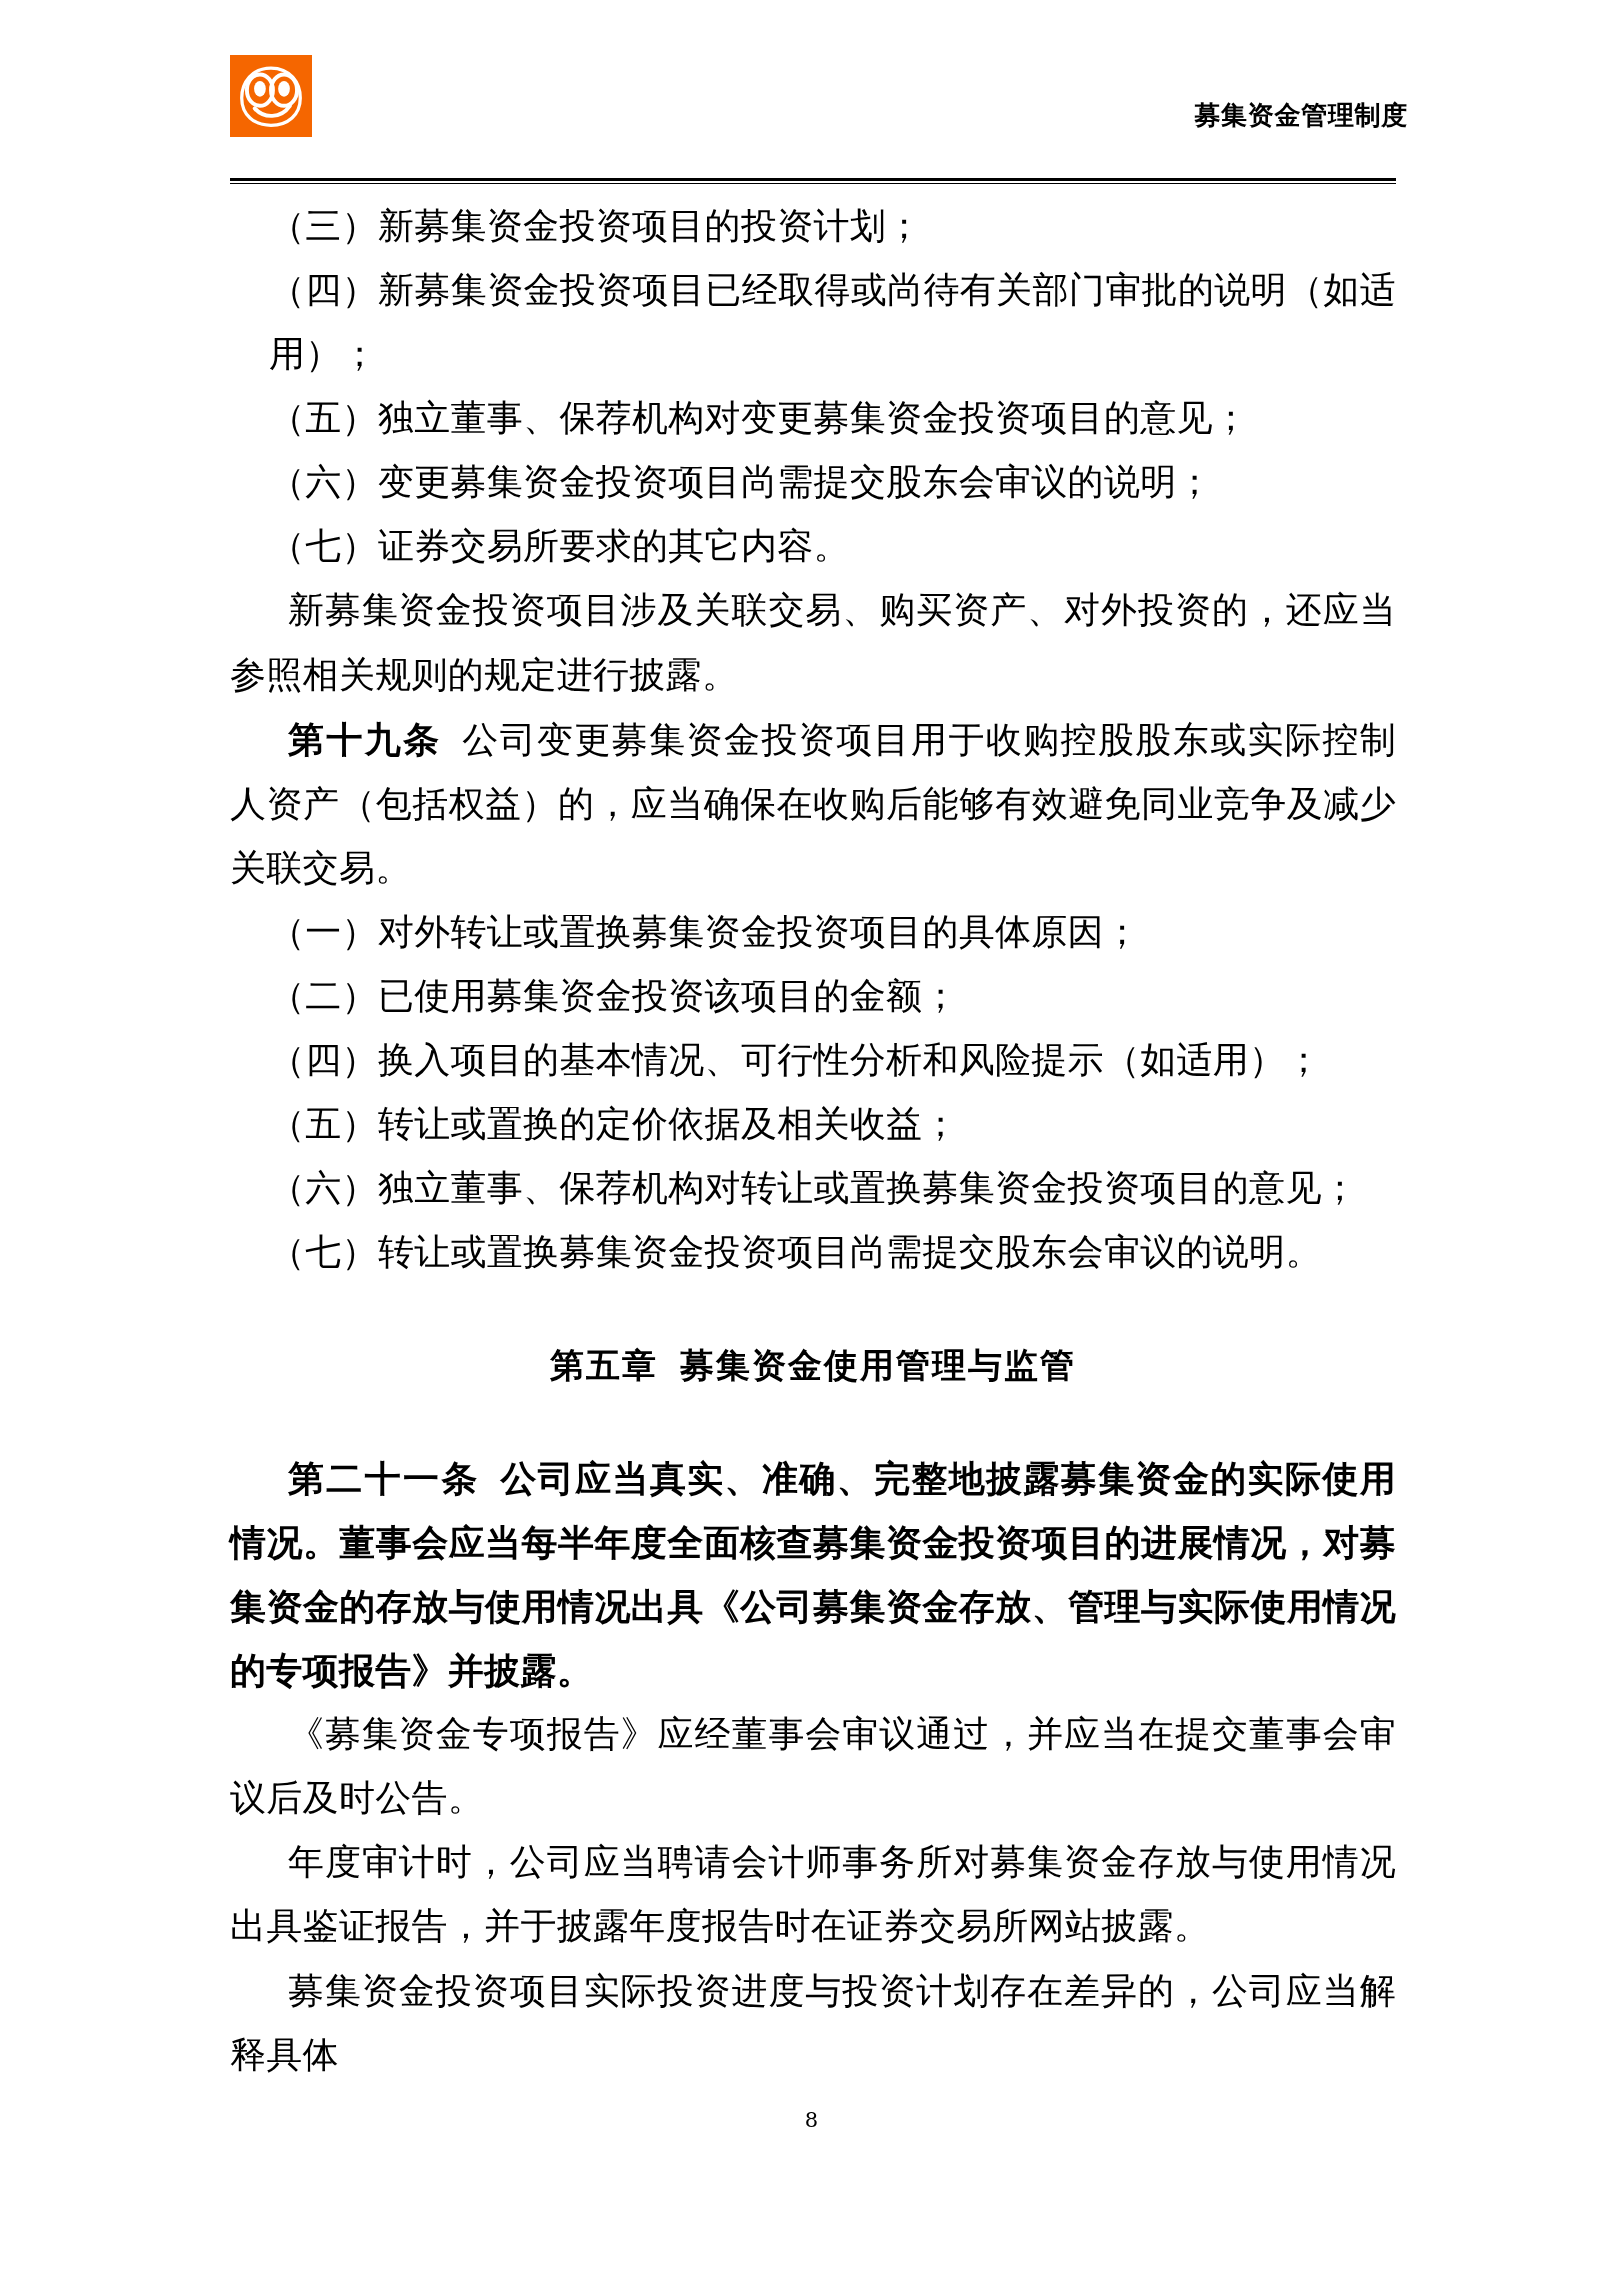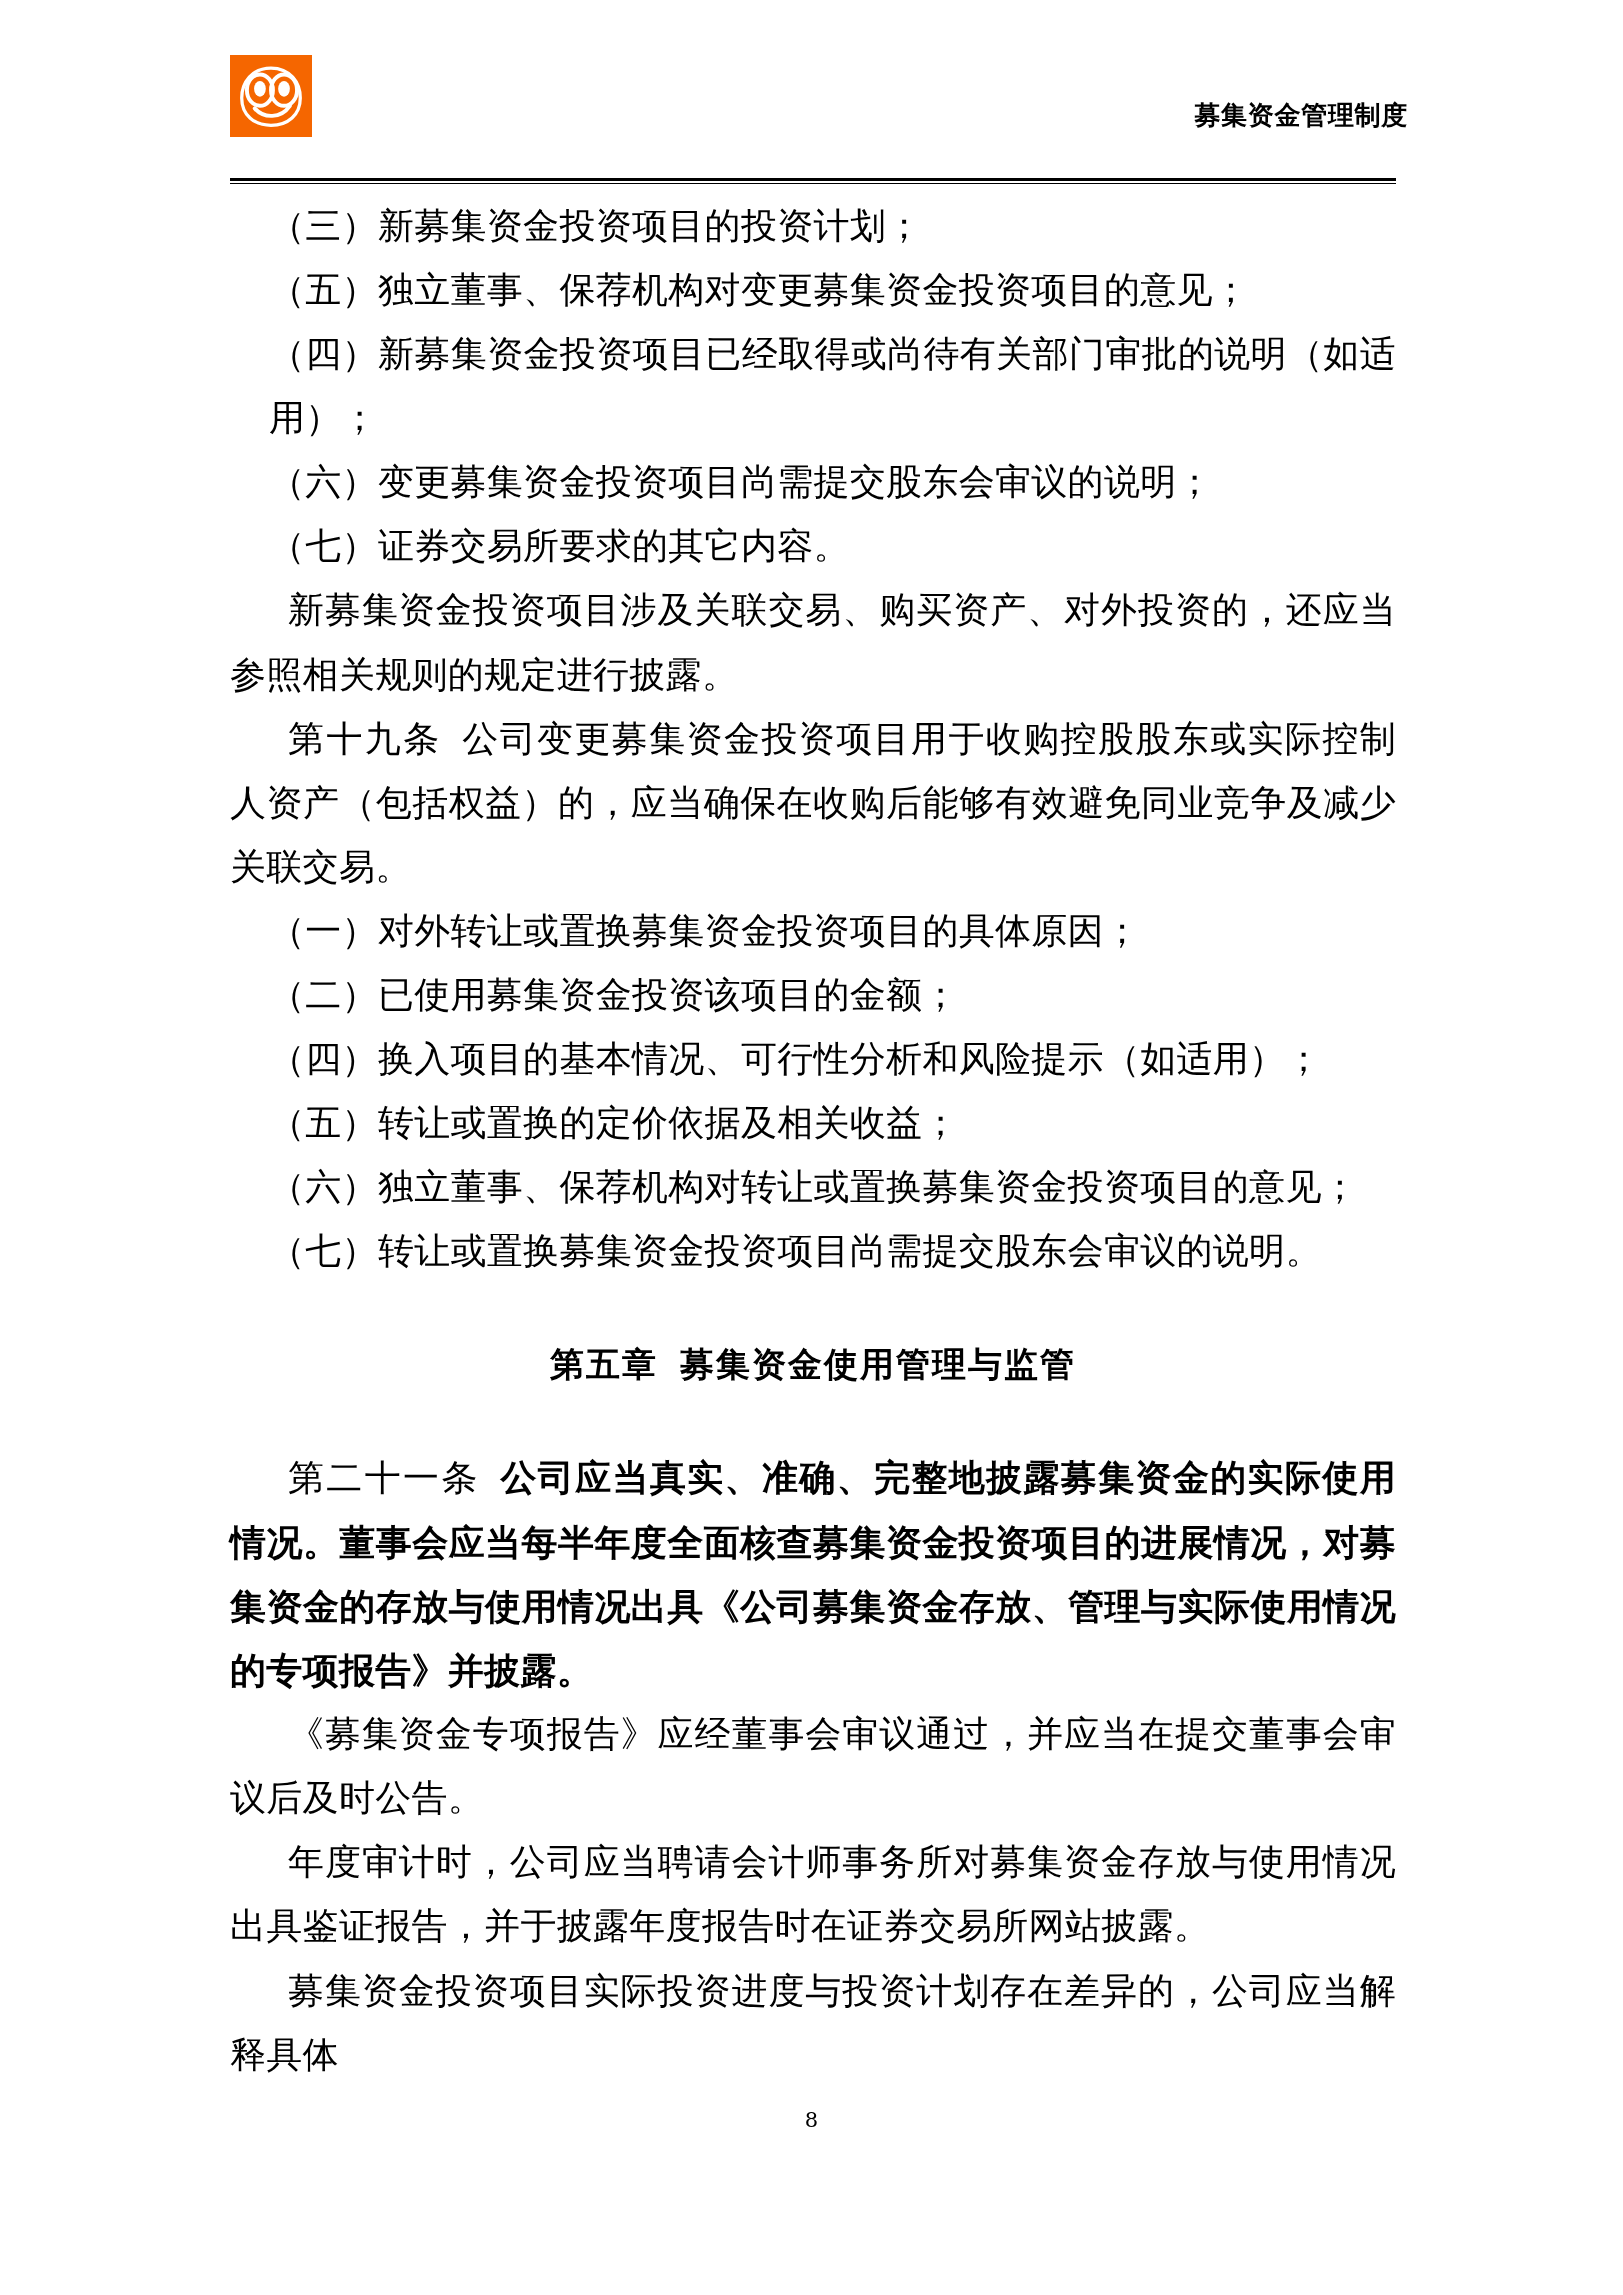--- a/index.html
+++ b/index.html
@@ -89,21 +89,21 @@
     text-align: justify;
     text-justify: inter-ideograph;
     margin: 0 0 0 0;
     letter-spacing: 0.3px;
   }
   .para.indent { text-indent: 58px; }
   .para.hang   { padding-left: 39px; text-indent: 0; }
 
   .para.heavy { font-weight: 600; }
 
-  .bold-run { font-weight: normal; letter-spacing: 1.3px; }
+  .bold-run { font-weight: bold; letter-spacing: 1.3px; }
   .gap-run { display: inline-block; width: 19.6px; }
 
   
   .chapter {
     font-family: "DejaVu Sans", "Liberation Sans", sans-serif;
     font-weight: bold;
     font-size: 34px;
     text-align: center;
     letter-spacing: 2px;
     margin: 58px 0 56px 0;
@@ -145,22 +145,22 @@
   </div>
 
   <div class="header-rule">
     <div class="thick"></div>
     <div class="thin"></div>
   </div>
 
   <div class="content">
 
     <p class="para hang">（三）新募集资金投资项目的投资计划；</p>
+    <p class="para hang">（四）新募集资金投资项目已经取得或尚待有关部门审批的说明（如适用）；</p>
     <p class="para hang">（五）独立董事、保荐机构对变更募集资金投资项目的意见；</p>
-    <p class="para hang">（四）新募集资金投资项目已经取得或尚待有关部门审批的说明（如适用）；</p>
     <p class="para hang">（六）变更募集资金投资项目尚需提交股东会审议的说明；</p>
     <p class="para hang">（七）证券交易所要求的其它内容。</p>
 
     <p class="para indent">新募集资金投资项目涉及关联交易、购买资产、对外投资的，还应当参照相关规则的规定进行披露。</p>
 
     <p class="para indent"><span class="bold-run">第十九条</span><span class="gap-run"></span><span>公司变更募集资金投资项目用于收购控股股东或实际控制人资产（包括权益）的，应当确保在收购后能够有效避免同业竞争及减少关联交易。</span></p>
 
 
     <p class="para hang">（一）对外转让或置换募集资金投资项目的具体原因；</p>
     <p class="para hang">（二）已使用募集资金投资该项目的金额；</p>

